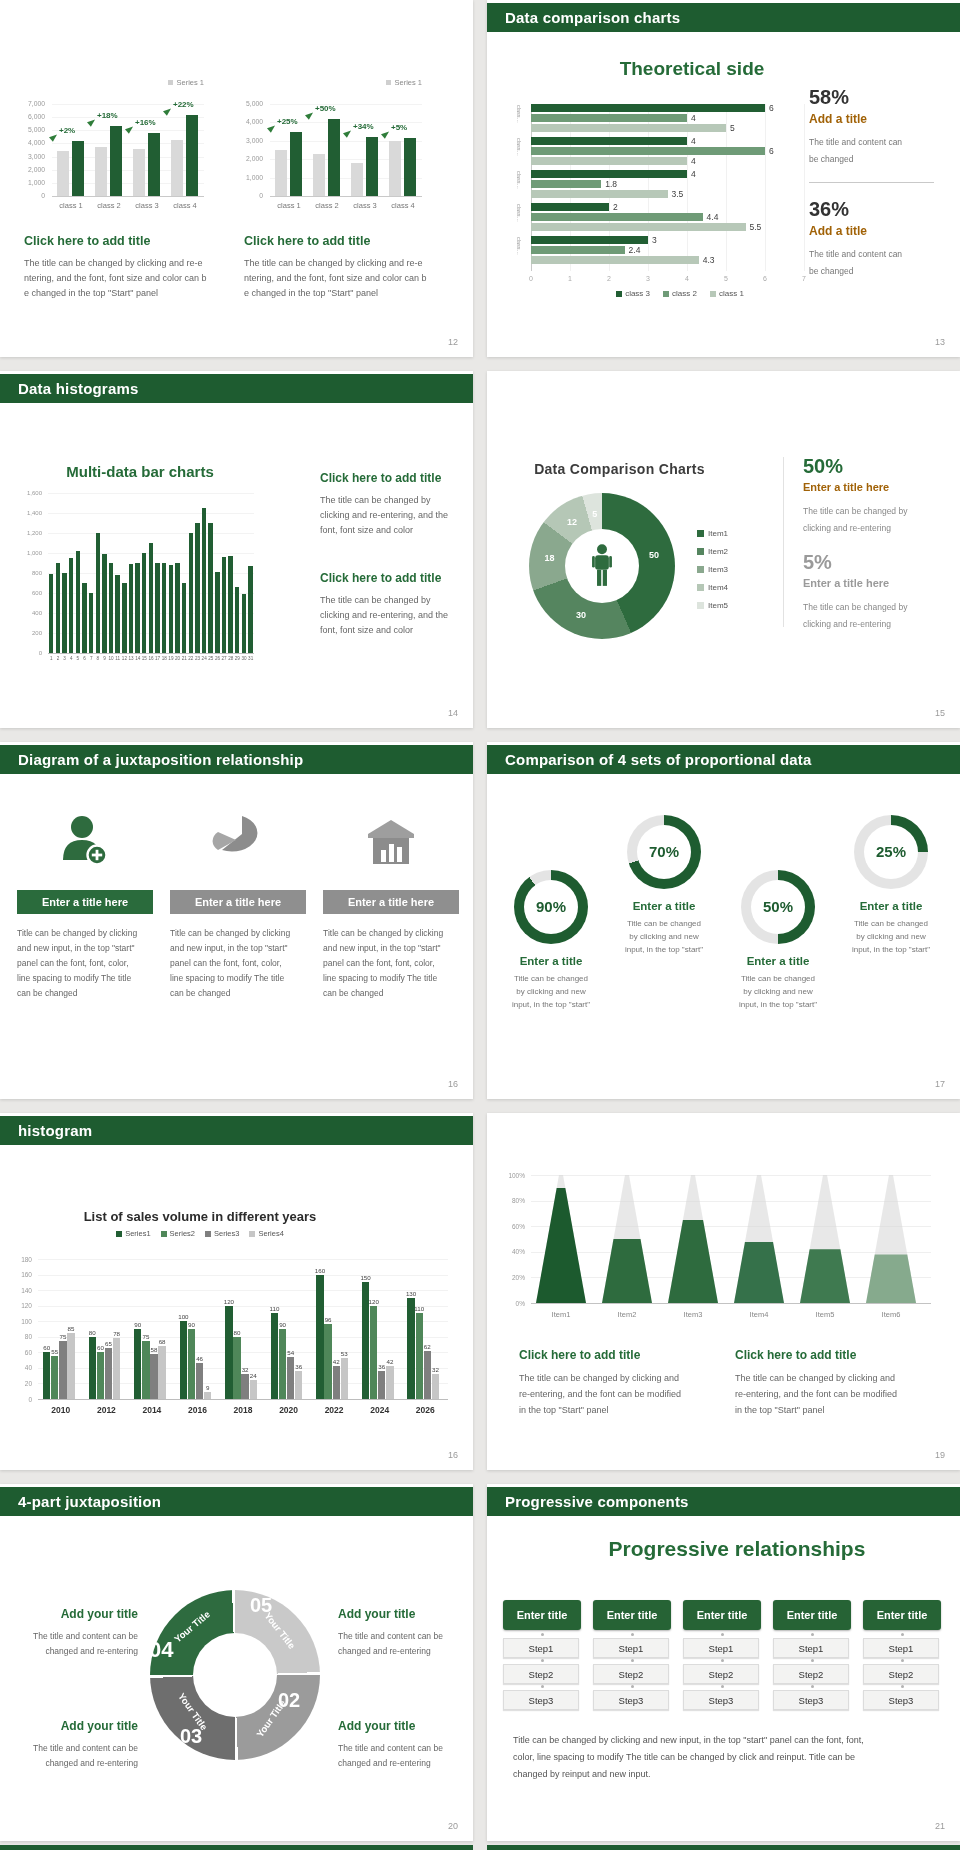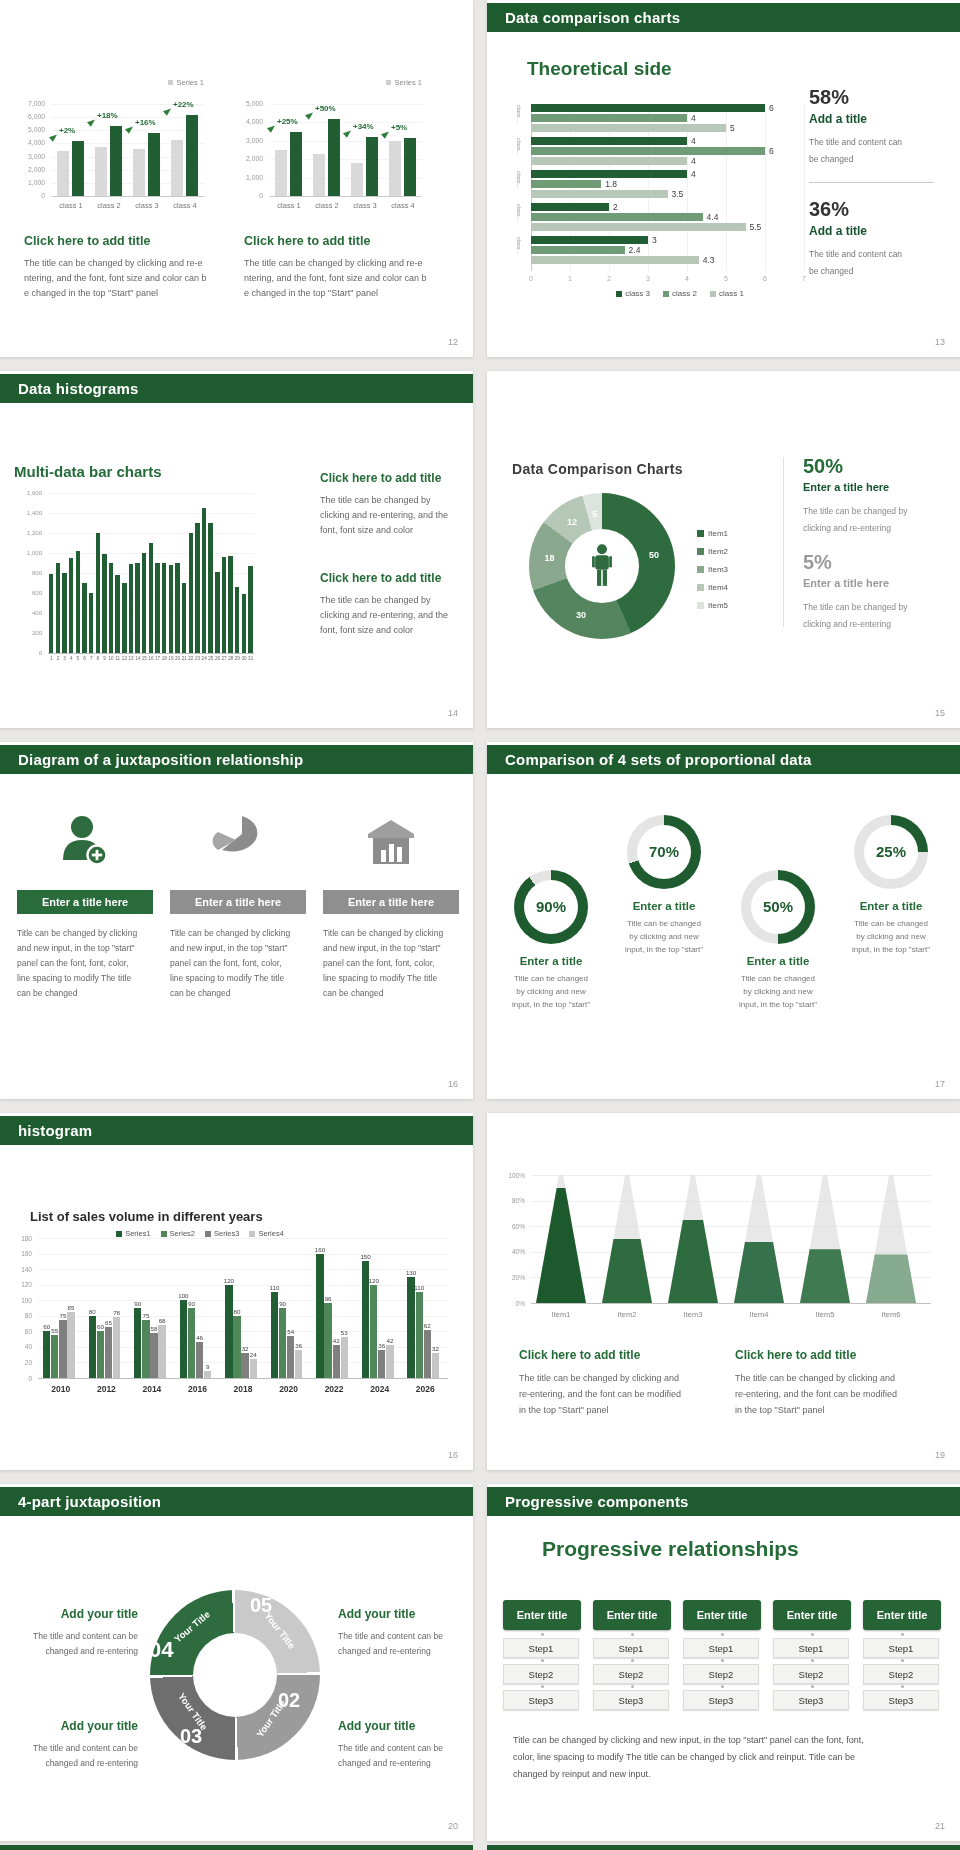--- a/index.html
+++ b/index.html
@@ -3,23 +3,23 @@
 <meta charset="utf-8">
 <style>
   html,body{margin:0;padding:0}
   .canvas{position:relative;width:960px;height:1850px;background:#e9e8e6;font-family:"Liberation Sans","DejaVu Sans",sans-serif;overflow:hidden}
   .slide{position:absolute;width:473px;height:357px;background:#fff;box-shadow:0 1px 3px rgba(0,0,0,.14);overflow:hidden}
   .shead{position:absolute;left:0;top:3px;width:100%;height:29px;background:#1e5c30;color:#fff;font-size:15px;font-weight:bold;line-height:29px;padding-left:18px;box-sizing:border-box;letter-spacing:.2px}
   .a{position:absolute}
   .gt{font-size:12.5px;font-weight:bold;color:#256b38}
   .ln{font-size:9px;color:#666;line-height:15px}
   .pageno{position:absolute;right:15px;bottom:10px;font-size:9px;color:#9b9b9b}
-  .ctitle{font-weight:bold;}
+  .ctitle{font-weight:bold;text-align:center}
   .statv{font-size:20px;font-weight:bold;color:#333}
-  .statt{font-size:12px;font-weight:bold;color:#14532d}
+  .statt{font-size:12px;font-weight:bold;color:#a16207}
   .statl{font-size:8.5px;color:#777;line-height:16px}
   .s9num{position:absolute;font-weight:bold;color:#fff;font-size:20px}
   .s9lab{position:absolute;font-weight:bold;color:#fff;font-size:9.5px;width:46px;text-align:center}
 </style>
 </head>
 <body>
 
 <div class="canvas">
 
   <div class="slide" style="left:0;top:0">
@@ -455,21 +455,21 @@
         </div>
         <div style="display: inline-flex; align-items: center; gap: 3px; font-size: 7.5px; color: rgb(85, 85, 85); margin: 0px 5px;">
           <span style="width: 6px; height: 6px; background: rgb(127, 127, 127);"></span>
           <span style="">Series3</span>
         </div>
         <div style="display: inline-flex; align-items: center; gap: 3px; font-size: 7.5px; color: rgb(85, 85, 85); margin: 0px 5px;">
           <span style="width: 6px; height: 6px; background: rgb(198, 198, 198);"></span>
           <span style="">Series4</span>
         </div>
       </div>
-    <div id="c6" class="a" style="left:14px;top:117px;width:450px;height:175px">
+    <div id="c6" class="a" style="left:14px;top:138px;width:450px;height:175px">
         <div style="position: absolute; left: 0px; top: 144.5px; width: 18px; text-align: right; font-size: 6.5px; color: rgb(154, 154, 154);">0</div>
         <div style="position: absolute; left: 24px; top: 148px; width: 410px; height: 1px; background: rgb(189, 189, 189);"></div>
         <div style="position: absolute; left: 0px; top: 128.9px; width: 18px; text-align: right; font-size: 6.5px; color: rgb(154, 154, 154);">20</div>
         <div style="position: absolute; left: 24px; top: 132.4px; width: 410px; height: 1px; background: rgb(242, 242, 242);"></div>
         <div style="position: absolute; left: 0px; top: 113.4px; width: 18px; text-align: right; font-size: 6.5px; color: rgb(154, 154, 154);">40</div>
         <div style="position: absolute; left: 24px; top: 116.9px; width: 410px; height: 1px; background: rgb(242, 242, 242);"></div>
         <div style="position: absolute; left: 0px; top: 97.8px; width: 18px; text-align: right; font-size: 6.5px; color: rgb(154, 154, 154);">60</div>
         <div style="position: absolute; left: 24px; top: 101.3px; width: 410px; height: 1px; background: rgb(242, 242, 242);"></div>
         <div style="position: absolute; left: 0px; top: 82.3px; width: 18px; text-align: right; font-size: 6.5px; color: rgb(154, 154, 154);">80</div>
         <div style="position: absolute; left: 24px; top: 85.8px; width: 410px; height: 1px; background: rgb(242, 242, 242);"></div>

